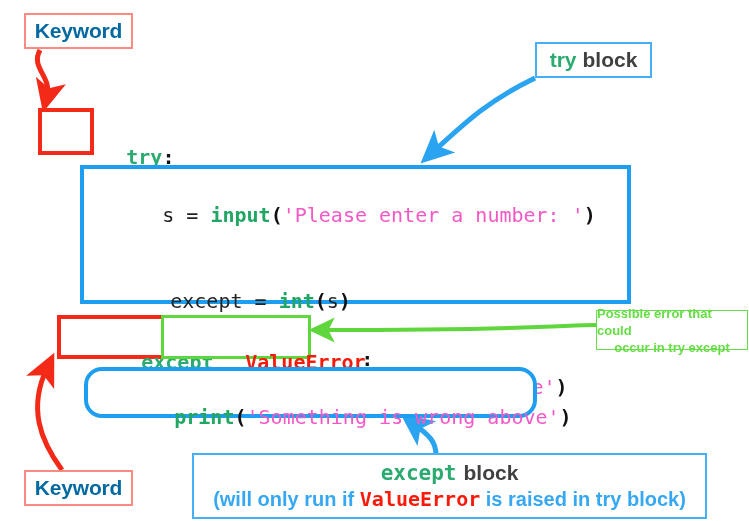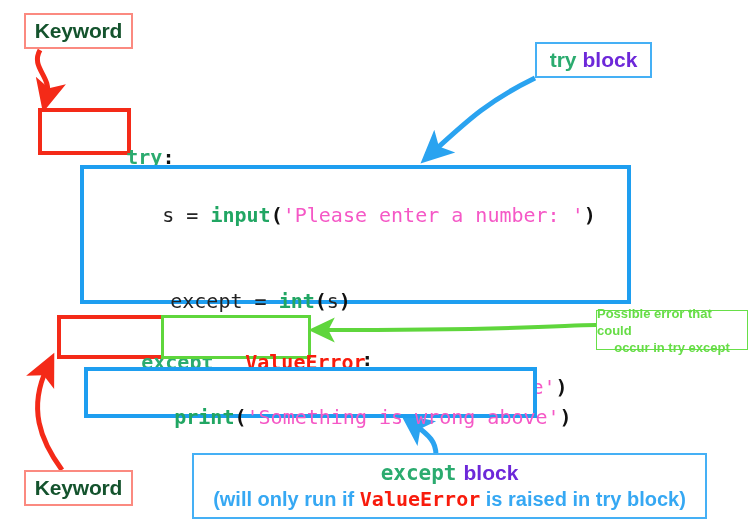--- a/index.html
+++ b/index.html
@@ -24,21 +24,21 @@
   }
 
   
   .kw-box {
     border: 2px solid #fb8a80;
     background: #ffffff;
     box-sizing: border-box;
     display: flex;
     align-items: center;
     justify-content: center;
-    color: #14532d;
+    color: #0369a1;
     font-weight: bold;
     font-size: 21px;
     letter-spacing: -0.2px;
   }
   .try-block-box {
     border: 2px solid #45b0f5;
     background: #ffffff;
     box-sizing: border-box;
     display: flex;
     align-items: center;
@@ -96,21 +96,21 @@
 
   
   .t-kw    { color: #2bab6f; font-weight: bold; }
   .t-fn    { color: #21a663; font-weight: bold; }
   .t-str   { color: #f558c6; }
   .t-plain { color: #242424; }
   .t-punct { color: #111111; font-weight: bold; }
   .t-err   { color: #f81b0c; font-weight: bold; }
 
   .sans-green { color: #2bab6f; }
-  .sans-blue  { color: #6d28d9; }
+  .sans-blue  { color: #404040; }
   .mono-green { font-family: "DejaVu Sans Mono", monospace; color: #2bab6f; font-weight: bold; }
   .mono-red   { font-family: "DejaVu Sans Mono", monospace; color: #f81b0c; font-weight: bold; }
 
   .nb-line1 { font-size: 21px; font-weight: bold; }
   .nb-line2 { font-size: 20px; font-weight: bold; color: #36a8f3; }
 </style>
 </head>
 <body>
 
 <div id="canvas">
@@ -142,21 +142,21 @@
   <div class="abs kw-box" style="left:24px; top:13px; width:109px; height:36px;">
     <span>Keyword</span>
   </div>
 
   <div class="abs try-block-box" style="left:535px; top:42px; width:117px; height:36px;">
     <span class="sans-green">try</span>
     <span style="display:inline-block;width:6px"></span>
     <span class="sans-blue">block</span>
   </div>
 
-  <div class="abs code-box red" style="left:38px; top:108px; width:93px; height:47px;">
+  <div class="abs code-box red" style="left:38px; top:108px; width:56px; height:47px;">
     <div class="code-line" style="padding:9px 0 0 12px;">
       <span class="t-kw">try</span><span class="t-punct">:</span>
     </div>
   </div>
 
   <div class="abs code-box blue" style="left:80px; top:165px; width:551px; height:139px;">
     <div class="code-line" style="padding:10px 0 0 6px;">
       <span class="t-plain">s = </span><span class="t-fn">input</span><span class="t-punct">(</span><span class="t-str">'Please enter a number: '</span><span class="t-punct">)</span>
     </div>
     <div class="code-line" style="padding:14px 0 0 14px;">
@@ -181,21 +181,21 @@
 
   <div class="abs code-line" style="left:313px; top:323px; font-family:'DejaVu Sans Mono',monospace; font-size:20px;">
     <span class="t-punct">:</span>
   </div>
 
   <div class="abs green-note-box" style="left:596px; top:310px; width:152px; height:40px;">
     <div>Possible error that could</div>
     <div>occur in try except</div>
   </div>
 
-  <div class="abs code-box blue" style="left:84px; top:367px; width:453px; height:51px;">
+  <div class="abs code-box blue" style="left:84px; top:367px; width:453px; height:51px;border-radius:18px;">
     <div class="code-line" style="padding:10px 0 0 14px;">
       <span class="t-fn">print</span><span class="t-punct">(</span><span class="t-str">'Something is wrong above'</span><span class="t-punct">)</span>
     </div>
   </div>
 
   <div class="abs kw-box" style="left:24px; top:470px; width:109px; height:36px;">
     <span>Keyword</span>
   </div>
 
   <div class="abs blue-note-box" style="left:192px; top:453px; width:515px; height:66px;">

